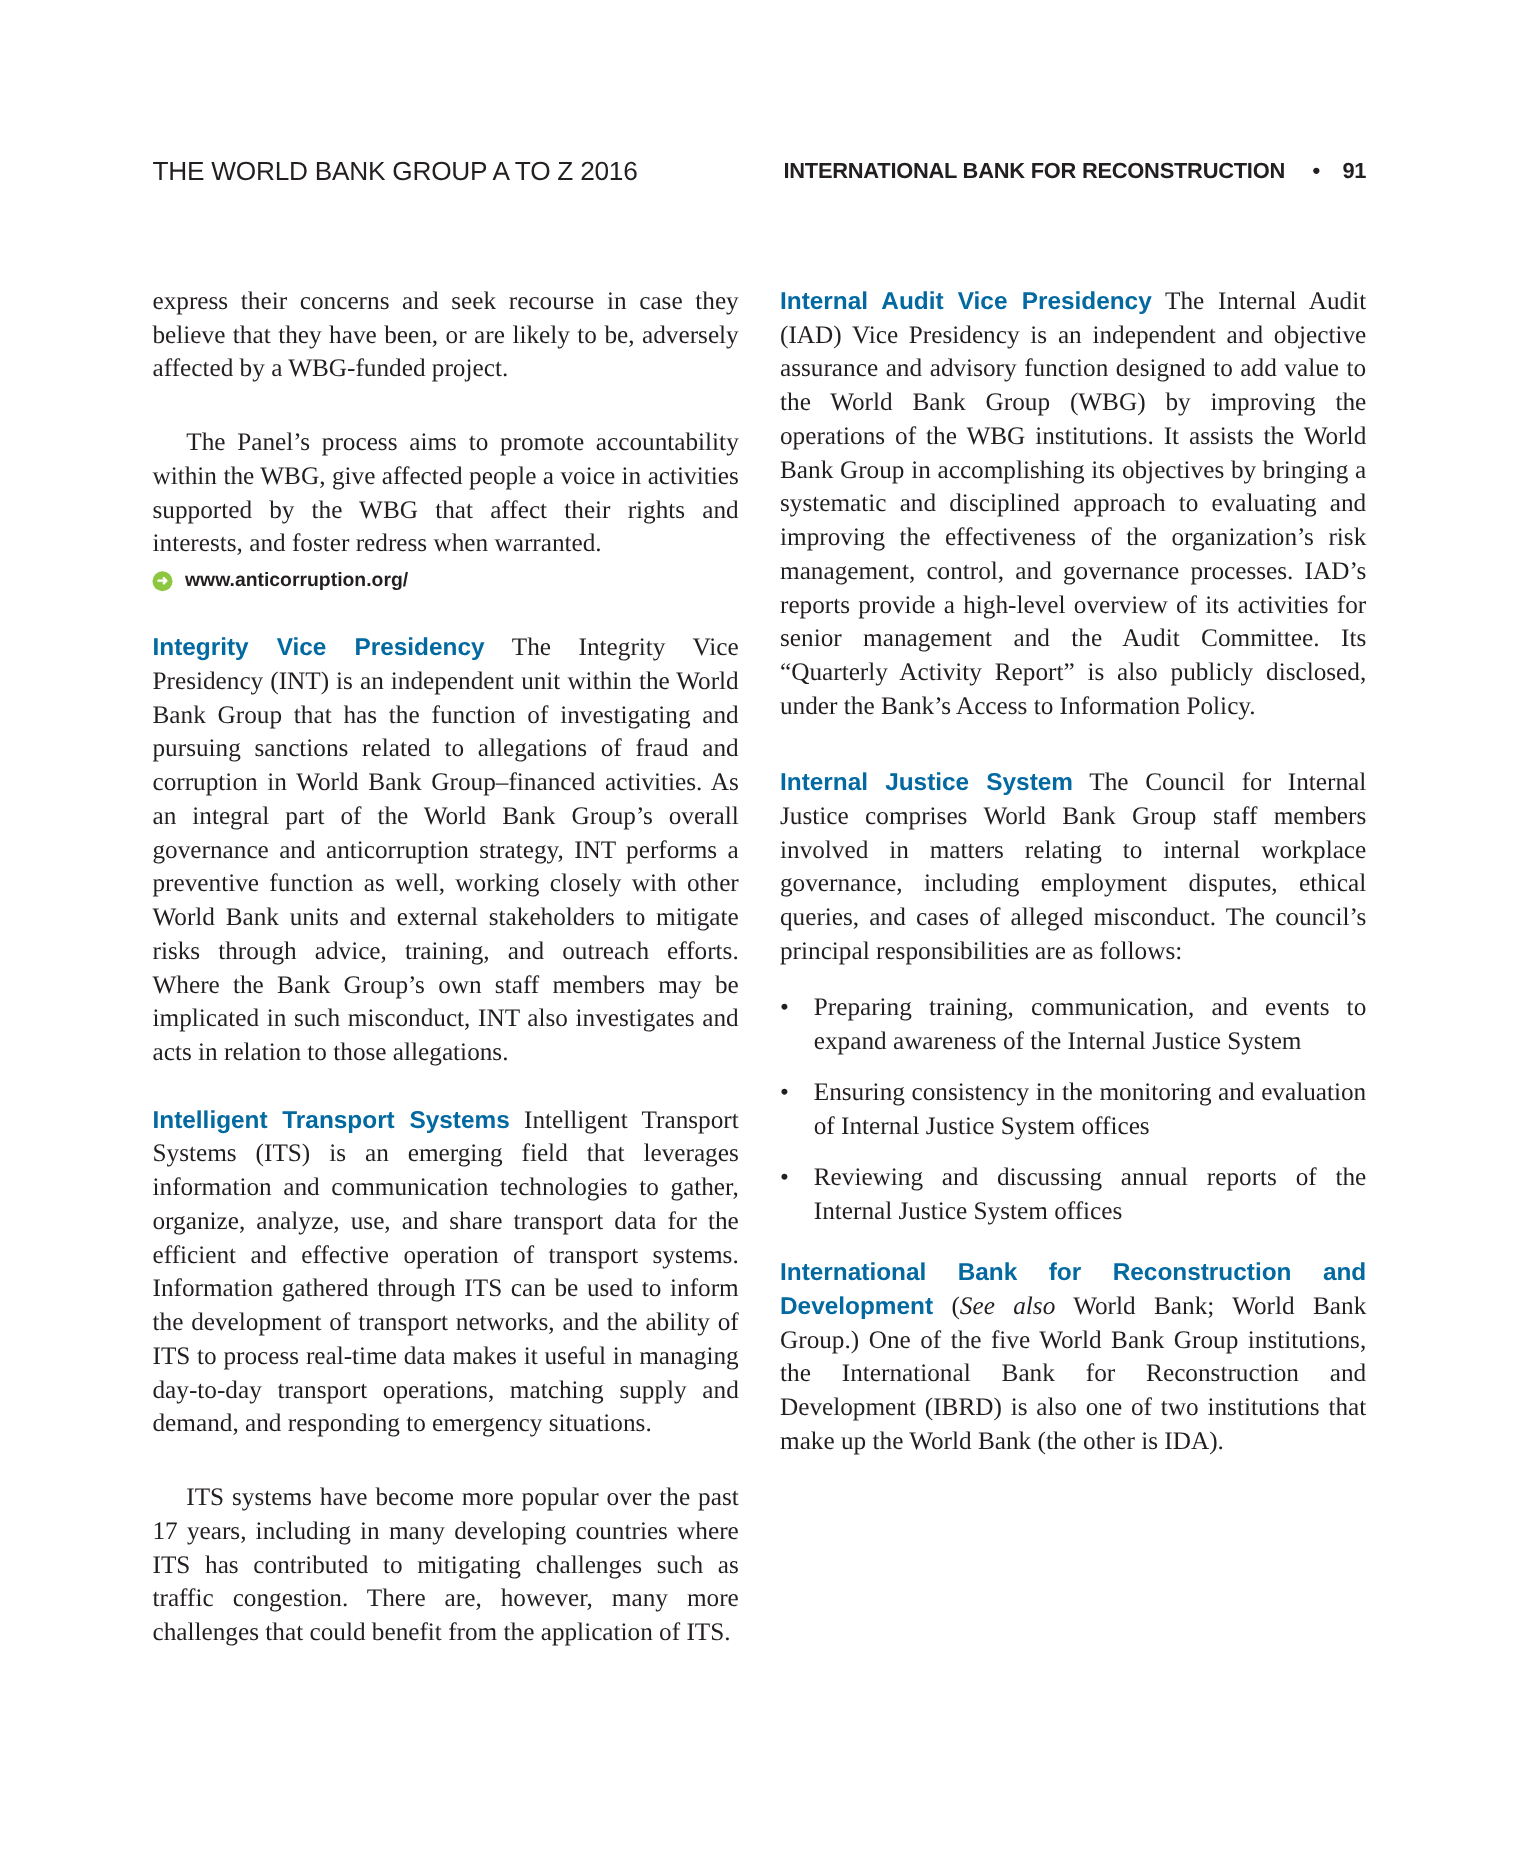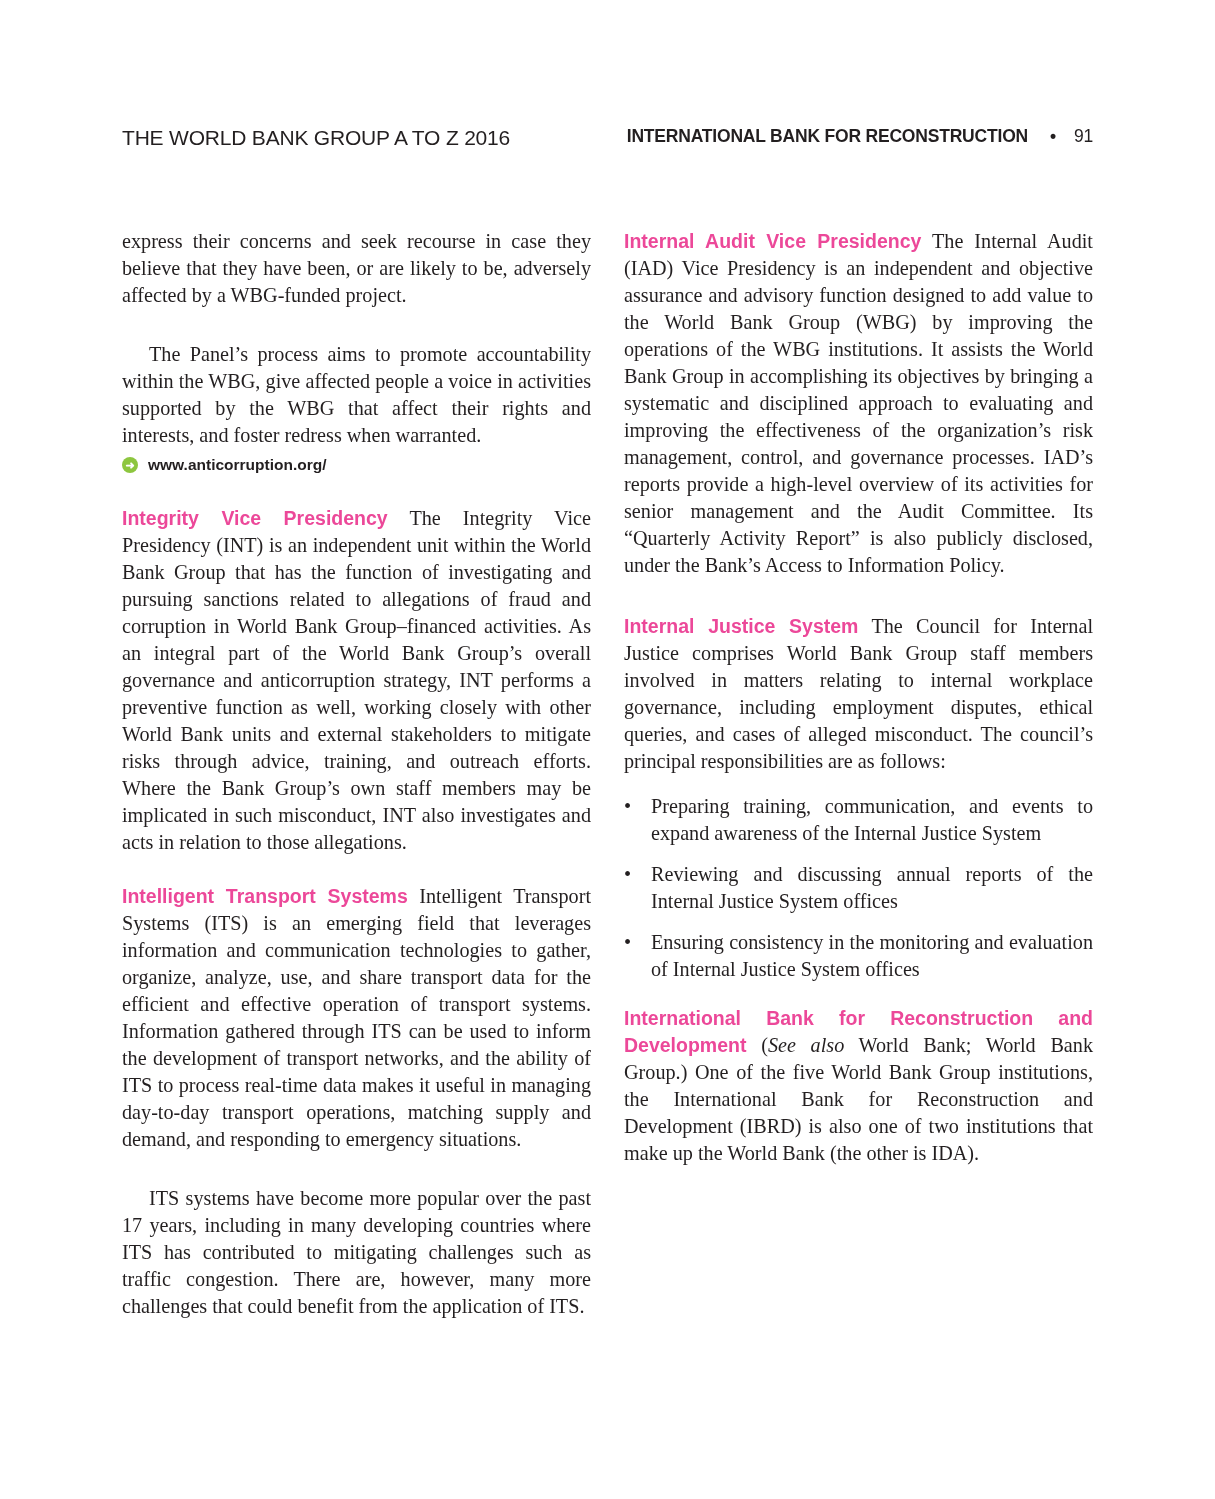--- a/index.html
+++ b/index.html
@@ -1,26 +1,26 @@
 <!DOCTYPE html>
 <html><head>
 <meta charset="utf-8">
 <style>
   html, body { margin:0; padding:0; background:#ffffff; }
   body { width:1215px; height:1499px; position:relative; overflow:hidden; }
   .header-left { position:absolute; left:122px; top:126px; font-family:"Liberation Sans", sans-serif; font-size:21px; color:#231f20; letter-spacing:-0.2px; }
   .header-right { position:absolute; right:122px; top:126px; font-family:"Liberation Sans", sans-serif; font-size:17.5px; color:#231f20; font-weight:bold; letter-spacing:-0.2px; }
   .header-right .dot { margin:0 18px 0 22px; font-weight:bold; }
-  .header-right .pg { font-weight:normal;text-align:center; }
+  .header-right .pg { font-weight:bold;text-align:center; }
   .col { position:absolute; top:228px; width:469px; font-family:"Liberation Serif", serif; font-size:20.2px; line-height:27px; color:#231f20; text-align:justify; hyphens:manual; }
   .col-left { left:122px; }
   .col-right { left:624px; }
   p { margin:0; }
   .indent { text-indent:27px;margin-top:32px; }
-  .term { font-family:"Liberation Sans", sans-serif; font-weight:bold; color:#ec4899; font-size:19.5px; }
+  .term { font-family:"Liberation Sans", sans-serif; font-weight:bold; color:#0369a1; font-size:19.5px; }
   .link-line { font-family:"Liberation Sans", sans-serif; font-weight:bold; font-size:15.5px; line-height:20px; margin-top:6px; display:flex; align-items:center; gap:10px; }
   .arrow-icon { display:inline-flex; width:16px; height:16px; border-radius:50%; background:#8dc63f; color:#fff; align-items:center; justify-content:center; font-size:11px; line-height:16px; }
   .entry { margin-top:27px; }
   .bullets { list-style:none; padding:0; margin:18px 0 0 0; }
   .bullets li { position:relative; padding-left:27px; margin-bottom:14px; }
   .bullets li::before { content:"•"; position:absolute; left:0; top:0; }
   em { font-style:italic; }
 </style>
 </head>
 <body>
@@ -48,21 +48,21 @@
 
 <div class="col col-right">
   <div>
     <p><span class="term">Internal Audit Vice Presidency</span><span> The Internal Audit (IAD) Vice Presidency is an independent and objective assurance and advisory function designed to add value to the World Bank Group (WBG) by improving the operations of the WBG institutions. It assists the World Bank Group in accomplishing its objectives by bringing a systematic and disciplined approach to evaluating and improving the effective­ness of the organization’s risk management, control, and governance processes. IAD’s reports provide a high-level overview of its activities for senior man­agement and the Audit Committee. Its “Quarterly Activity Report” is also publicly disclosed, under the Bank’s Access to Information Policy.</span></p>
   </div>
 
   <div class="entry" style="margin-top:34px;">
     <p><span class="term">Internal Justice System</span><span>  The Council for Internal Justice comprises World Bank Group staff members involved in matters relating to internal workplace governance, including employment disputes, ethical queries, and cases of alleged misconduct. The coun­cil’s principal responsibilities are as follows:</span></p>
     <ul class="bullets">
       <li>Preparing training, communication, and events to expand awareness of the Internal Justice System</li>
+      <li>Ensuring consistency in the monitoring and eval­uation of Internal Justice System offices</li>
       <li>Reviewing and discussing annual reports of the Internal Justice System offices</li>
-      <li>Ensuring consistency in the monitoring and eval­uation of Internal Justice System offices</li>
     </ul>
   </div>
 
   <div class="entry" style="margin-top:22px;">
     <p><span class="term">International Bank for Reconstruction and Development</span><span> (</span><em>See also</em><span> World Bank; World Bank Group.) One of the five World Bank Group institu­tions, the International Bank for Reconstruction and Development (IBRD) is also one of two institu­tions that make up the World Bank (the other is IDA).</span></p>
   </div>
 </div>
 
 </body></html>

